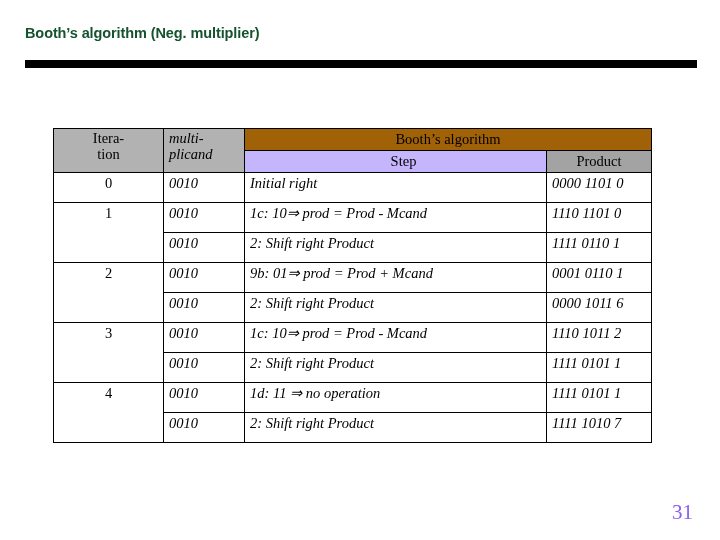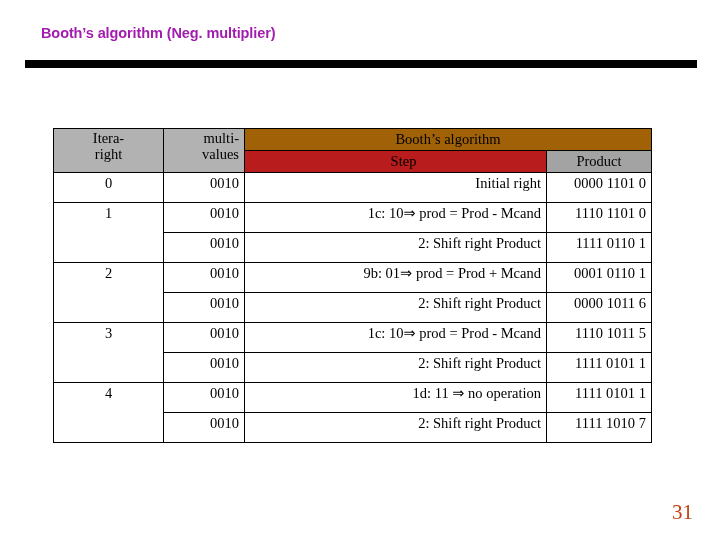--- a/index.html
+++ b/index.html
@@ -16,24 +16,23 @@
   }
 
   
   #slide-title {
     position: absolute;
     left: 25px;
     top: 25px;
     font-family: "Liberation Sans", sans-serif;
     font-weight: bold;
     font-size: 14.5px;
-    color: #a21caf;
+    color: #14532d;
     letter-spacing: -0.1px;
     white-space: nowrap;
-    margin-left: 16px;
   }
 
   #title-rule {
     position: absolute;
     left: 25px;
     top: 60px;
     width: 672px;
     height: 8px;
     background: #000000;
   }
@@ -64,72 +63,72 @@
   }
 
   
   .col-iter      { width: 110px; }
   .col-mcand     { width: 81px;  }
   .col-step      { width: 302px; }
   .col-product   { width: 105px; }
 
   
   .c  { text-align: center; }
-  .l  { text-align: right;   }
+  .l  { text-align: left; font-style: italic;   }
 
   .hdr-stack { line-height: 1.08; }
 
   .iter-cell {
     text-align: center;
     vertical-align: middle;
     padding-bottom: 2px;
   }
   .iter-cell.top {
     vertical-align: top;
     padding-top: 2px;
   }
 
   
   #page-number {
     position: absolute;
     left: 672px;
     top: 500px;
     font-family: "Liberation Serif", serif;
     font-size: 21px;
-    color: #c2410c;
+    color: #8b5cf6;
   }
 </style>
 </head>
 <body>
 
 <div id="slide-title">Booth’s algorithm (Neg. multiplier)</div>
 
 <div id="title-rule"></div>
 
 <table id="booth-table">
   <colgroup>
     <col class="col-iter">
     <col class="col-mcand">
     <col class="col-step">
     <col class="col-product">
   </colgroup>
   <thead>
     <tr>
       <th rowspan="2" class="c hdr-stack" style="background: rgb(178, 178, 178);">
         <span>Itera-</span><br>
-        <span>right</span>
+        <span>tion</span>
       </th>
       <th rowspan="2" class="l hdr-stack" style="background: rgb(178, 178, 178);">
         <span>multi-</span><br>
-        <span>values</span>
+        <span>plicand</span>
       </th>
       <th colspan="2" class="c" style="background: #a16207;">Booth’s algorithm</th>
     </tr>
     <tr>
-      <th class="c" style="background: #b91c1c; padding-left: 21px;">Step</th>
+      <th class="c" style="background: #c4b5fd; padding-left: 21px;">Step</th>
       <th class="c" style="background: #a3a3a3;">Product</th>
     </tr>
   </thead>
   <tbody id="table-body">
       <tr>
         <td class="iter-cell">0</td>
         <td class="l">0010</td>
         <td class="l">Initial right</td>
         <td class="l">0000 1101 0</td>
       </tr>
@@ -152,21 +151,21 @@
       </tr>
       <tr>
         <td class="l">0010</td>
         <td class="l">2: Shift right Product</td>
         <td class="l">0000 1011 6</td>
       </tr>
       <tr>
         <td class="iter-cell top" rowspan="2">3</td>
         <td class="l">0010</td>
         <td class="l">1c: 10⇒ prod = Prod - Mcand</td>
-        <td class="l">1110 1011 5</td>
+        <td class="l">1110 1011 2</td>
       </tr>
       <tr>
         <td class="l">0010</td>
         <td class="l">2: Shift right Product</td>
         <td class="l">1111 0101 1</td>
       </tr>
       <tr>
         <td class="iter-cell top" rowspan="2">4</td>
         <td class="l">0010</td>
         <td class="l">1d: 11 ⇒ no operation</td>

